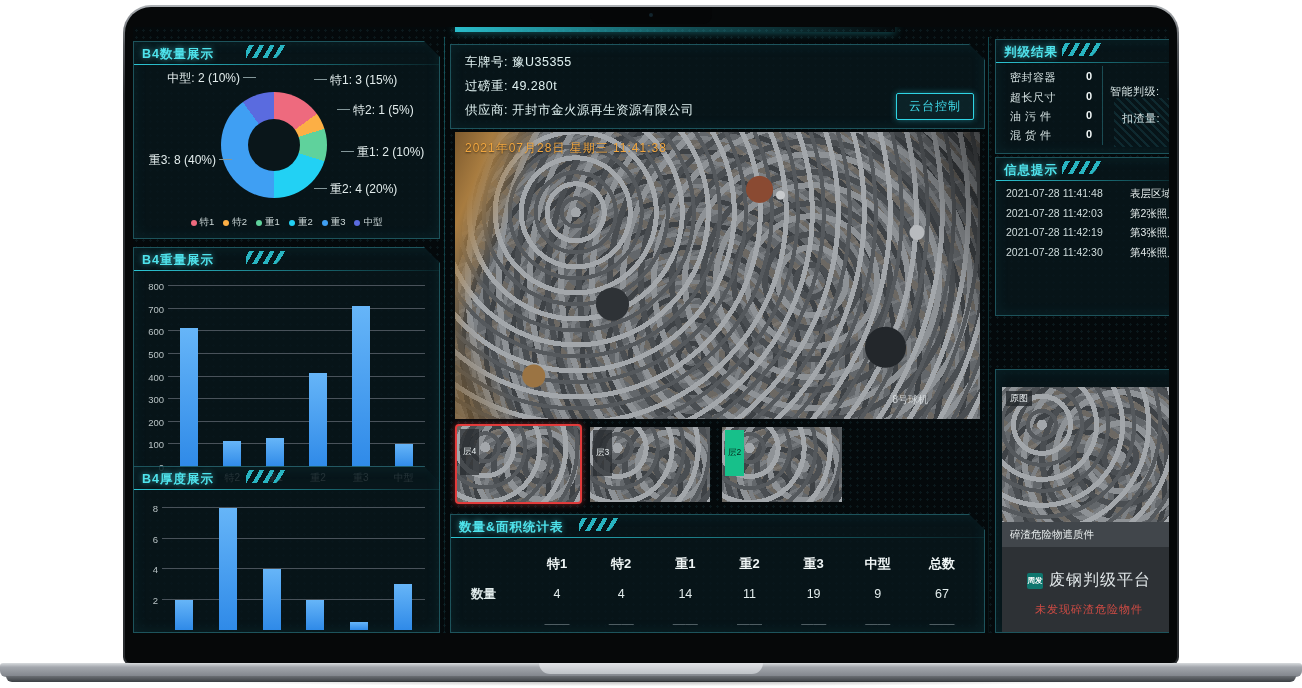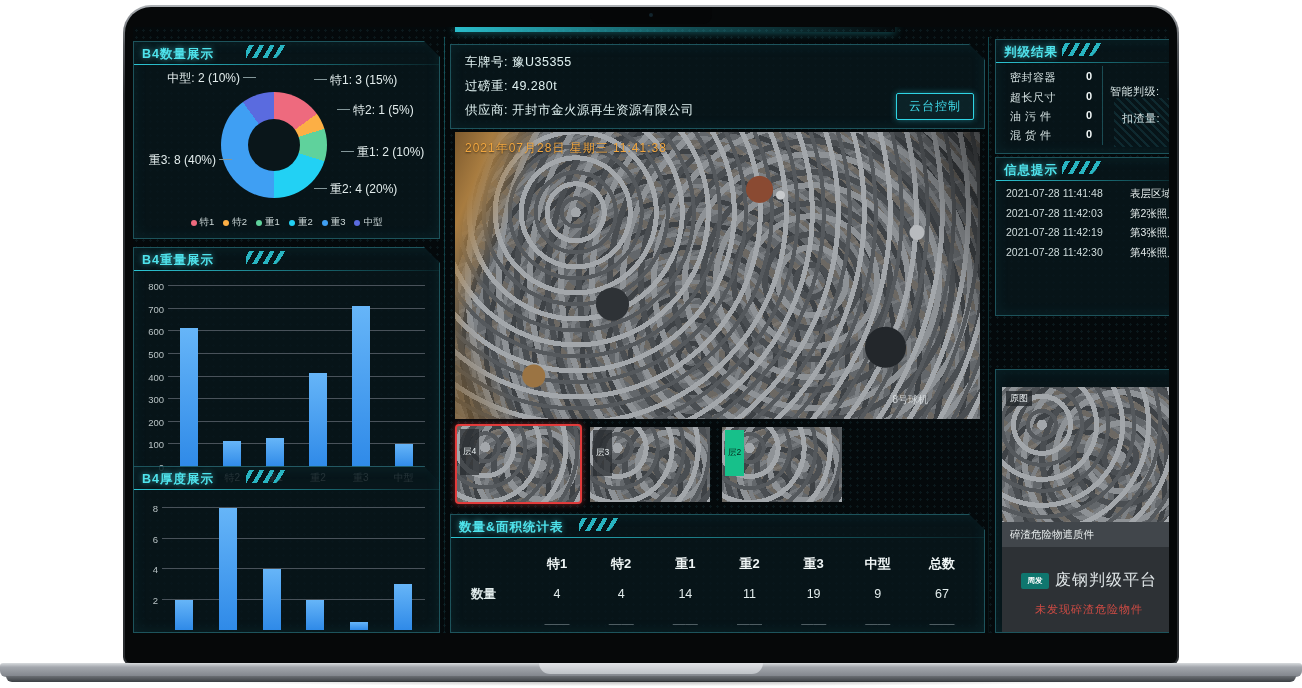--- a/index.html
+++ b/index.html
@@ -105,21 +105,21 @@
   .msg-row { display:flex; gap:6px; white-space:nowrap; font-size:10.5px; line-height:19.5px; color:#e4ecec; }
   .msg-time { flex:0 0 118px; color:#cfdcdc; }
   .msg-body { overflow:hidden; }
   .msg-list { position:absolute; left:10px; right:0; top:26px; overflow:hidden; }
 
   .origin-img { position:absolute; left:6px; right:10px; top:17px; height:135px; overflow:hidden; }
   .origin-tag { position:absolute; left:4px; top:4px; padding:1px 4px; font-size:9px; color:#eef2f4; background:rgba(35,40,44,.8); }
   .origin-body { position:absolute; left:6px; right:10px; top:152px; bottom:0; background:#2d3135; }
   .origin-caption { height:25px; background:#41464b; color:#e8eded; font-size:10.5px; line-height:25px; padding-left:8px; white-space:nowrap; overflow:hidden; }
   .brand-row { position:absolute; left:0; right:0; top:48px; display:flex; align-items:center; justify-content:center; gap:6px; }
-  .brand-logo { width:28px; height:16px; background:#0f766e; color:#fff; font-size:7.5px; display:flex; align-items:center; justify-content:center; border-radius:2px; font-weight:bold; }
+  .brand-logo { width:16px; height:16px; background:#0f766e; color:#fff; font-size:7.5px; display:flex; align-items:center; justify-content:center; border-radius:2px; font-weight:bold; }
   .brand-name { font-size:16px; color:#dfe5e7; letter-spacing:1px; }
   .alert-text { position:absolute; left:0; right:0; top:80px; text-align:center; font-size:11px; color:#cf4b44; letter-spacing:1px; }
 </style>
 </head>
 <body>
 
 <div class="stage">
 
   <div class="laptop-screen">
     <div class="screen-inner">

